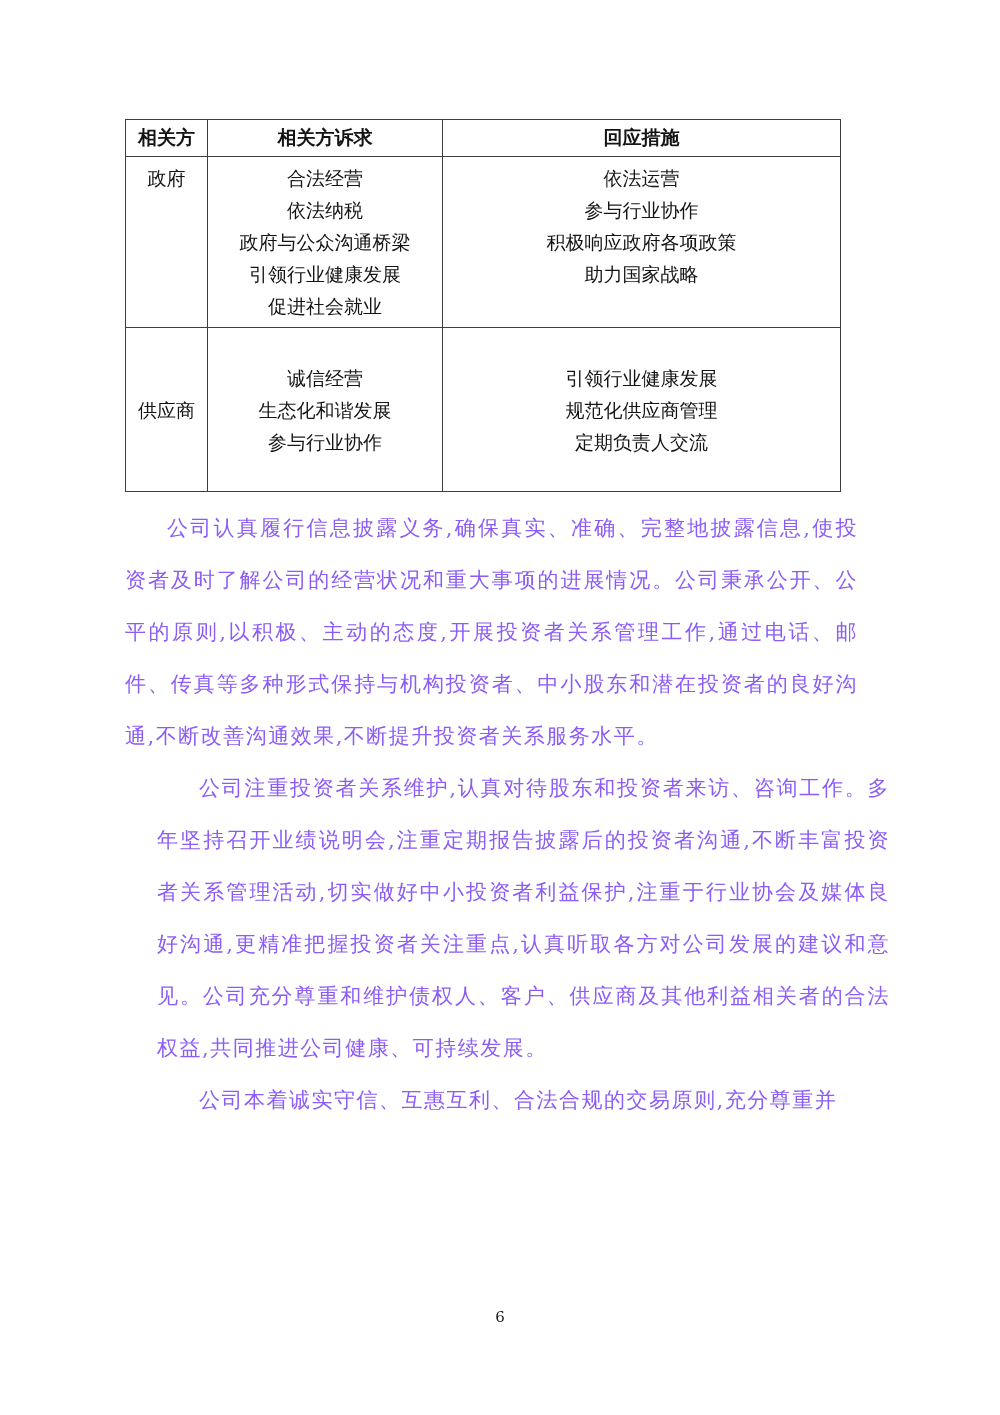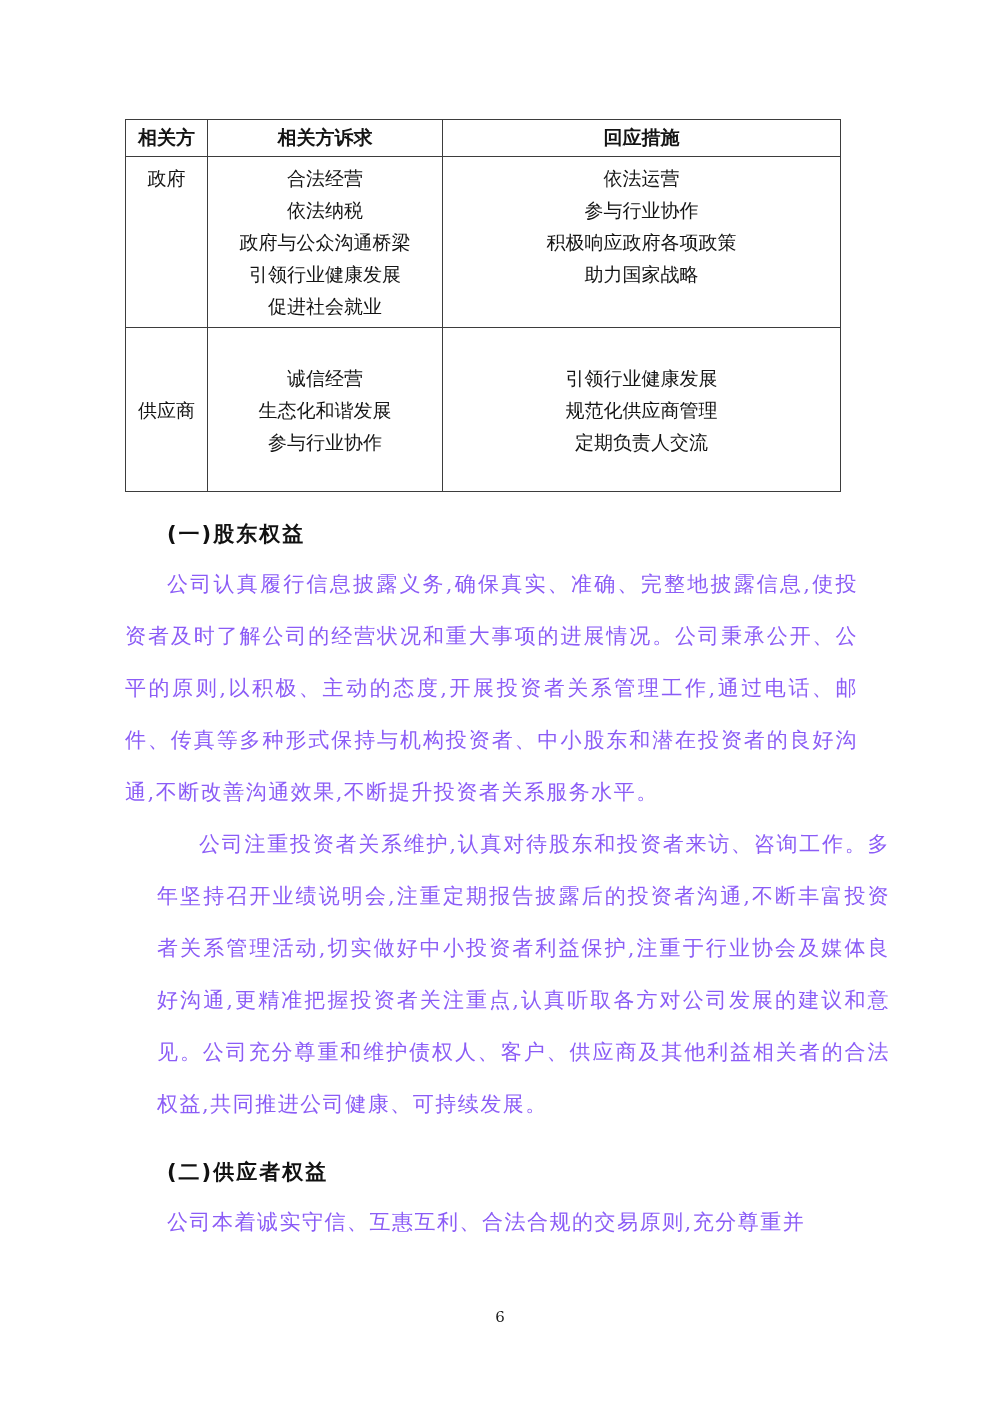--- a/index.html
+++ b/index.html
@@ -158,26 +158,24 @@
             <td>
               <div class="cell-line">引领行业健康发展</div>
               <div class="cell-line">规范化供应商管理</div>
               <div class="cell-line">定期负责人交流</div>
             </td>
           </tr>
         </tbody>
     </table>
 
 
-    <h2 class="subsection-heading">(一)股东权益</h2>
 
     <p class="body-para">公司认真履行信息披露义务,确保真实、准确、完整地披露信息,使投资者及时了解公司的经营状况和重大事项的进展情况。公司秉承公开、公平的原则,以积极、主动的态度,开展投资者关系管理工作,通过电话、邮件、传真等多种形式保持与机构投资者、中小股东和潜在投资者的良好沟通,不断改善沟通效果,不断提升投资者关系服务水平。</p>
 
     <p class="body-para">公司注重投资者关系维护,认真对待股东和投资者来访、咨询工作。多年坚持召开业绩说明会,注重定期报告披露后的投资者沟通,不断丰富投资者关系管理活动,切实做好中小投资者利益保护,注重于行业协会及媒体良好沟通,更精准把握投资者关注重点,认真听取各方对公司发展的建议和意见。公司充分尊重和维护债权人、客户、供应商及其他利益相关者的合法权益,共同推进公司健康、可持续发展。</p>
 
-    <h2 class="subsection-heading">(二)供应者权益</h2>
 
     <p class="body-para">公司本着诚实守信、互惠互利、合法合规的交易原则,充分尊重并</p>
 
   </div>
 
   <div class="page-number">6</div>
 </div>
 
 </body></html>

